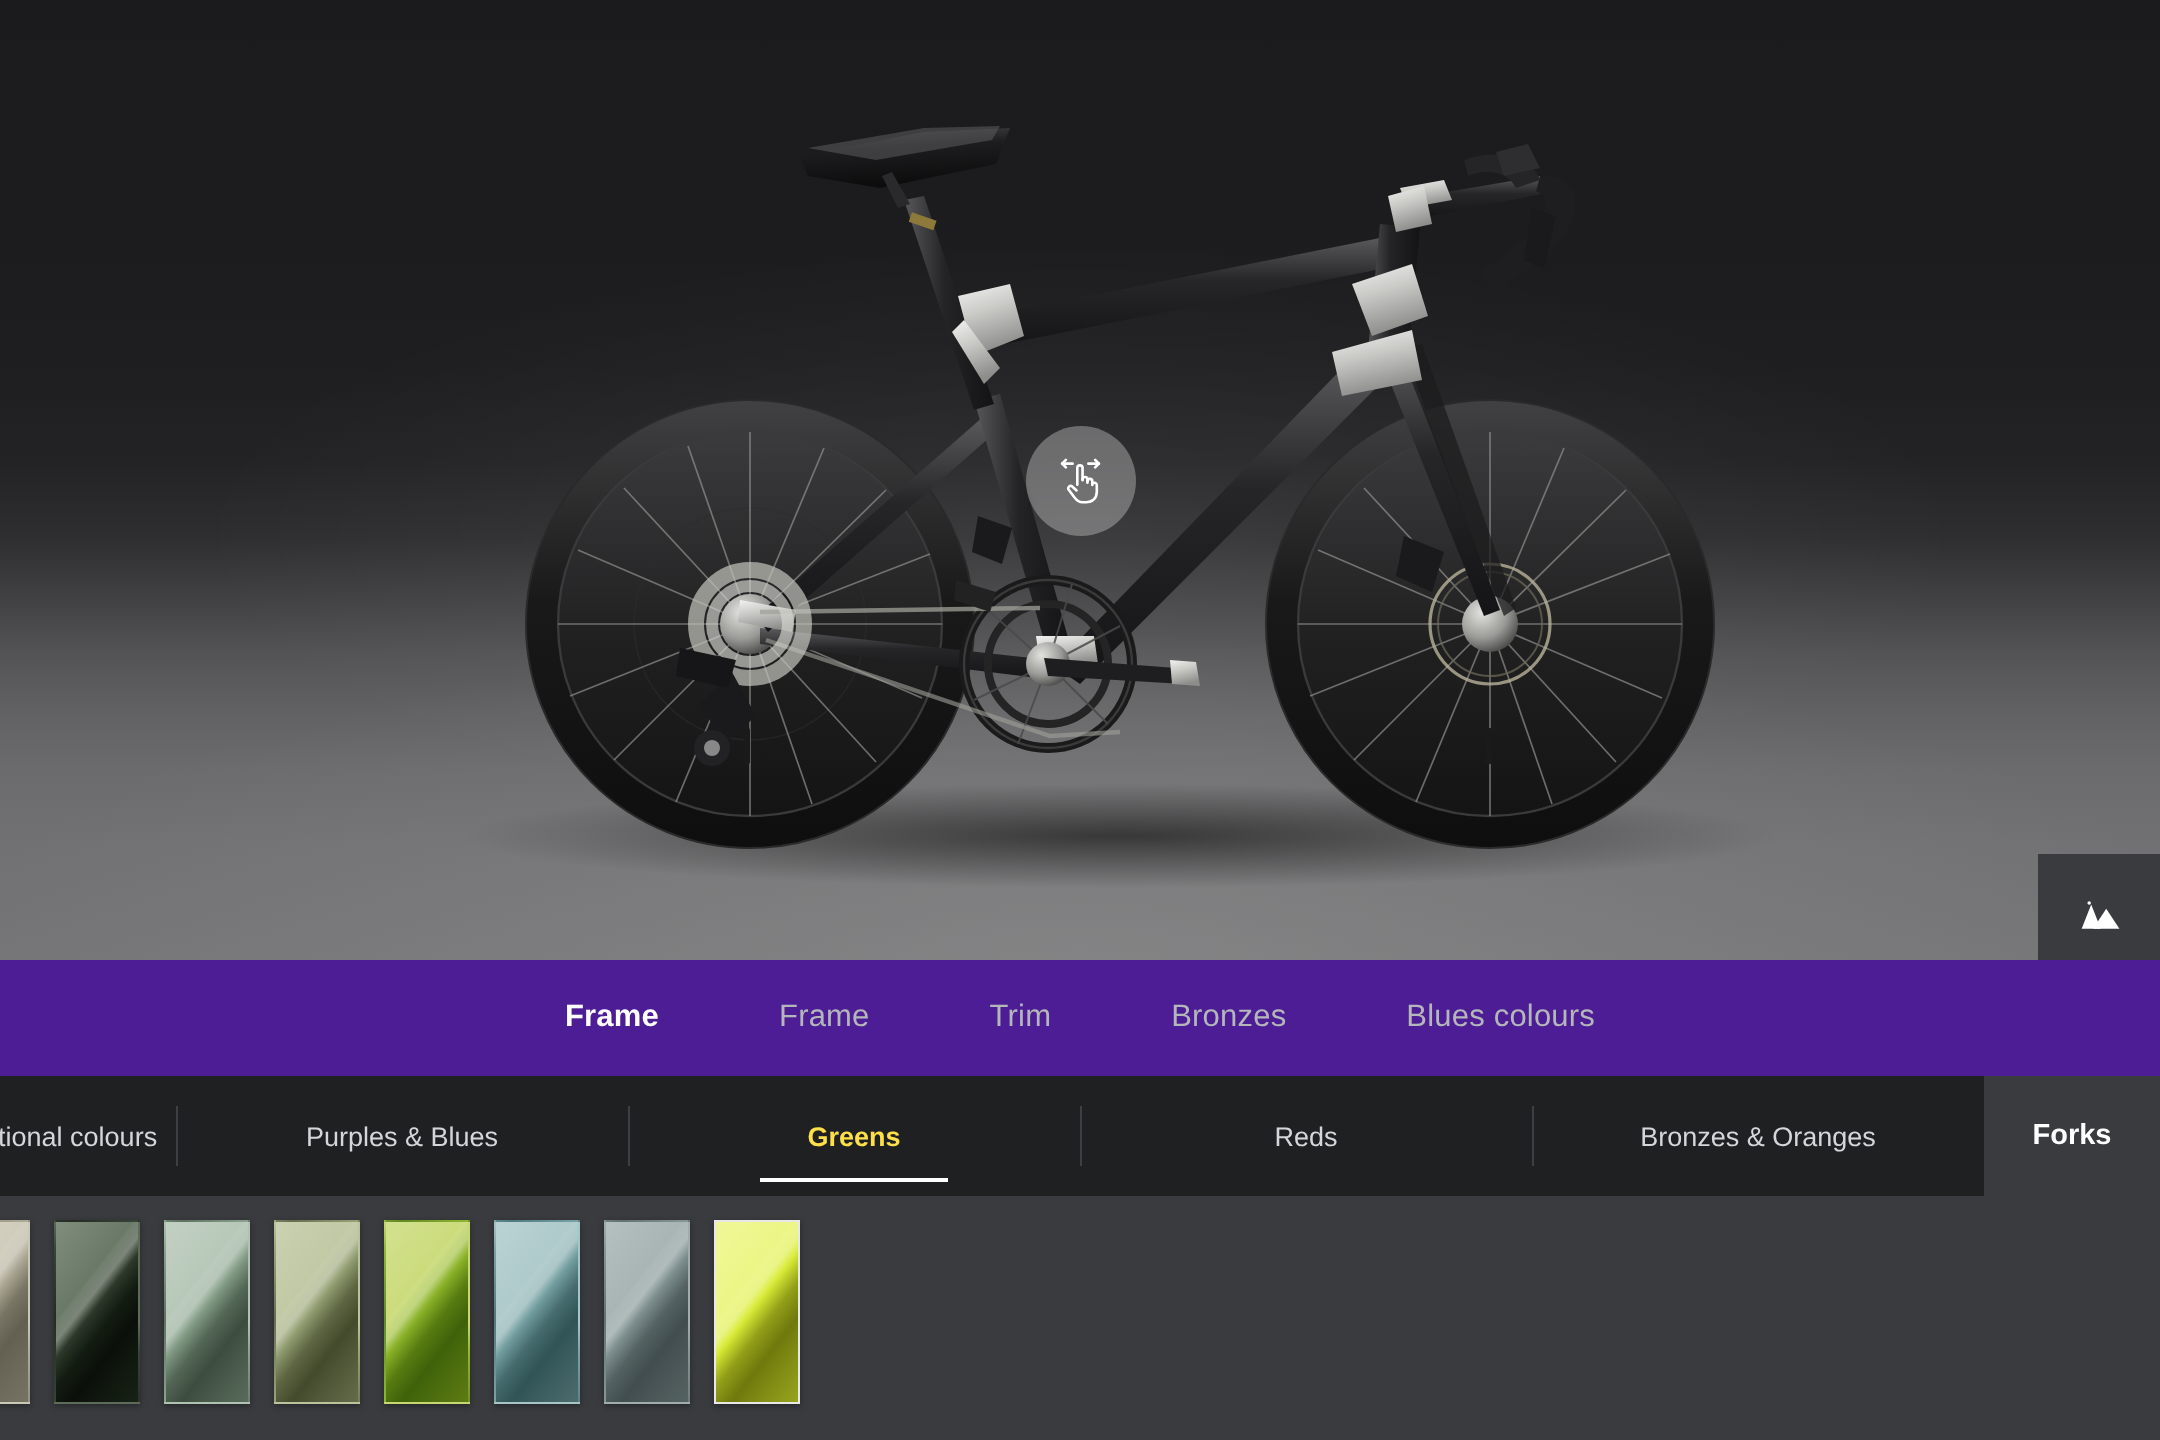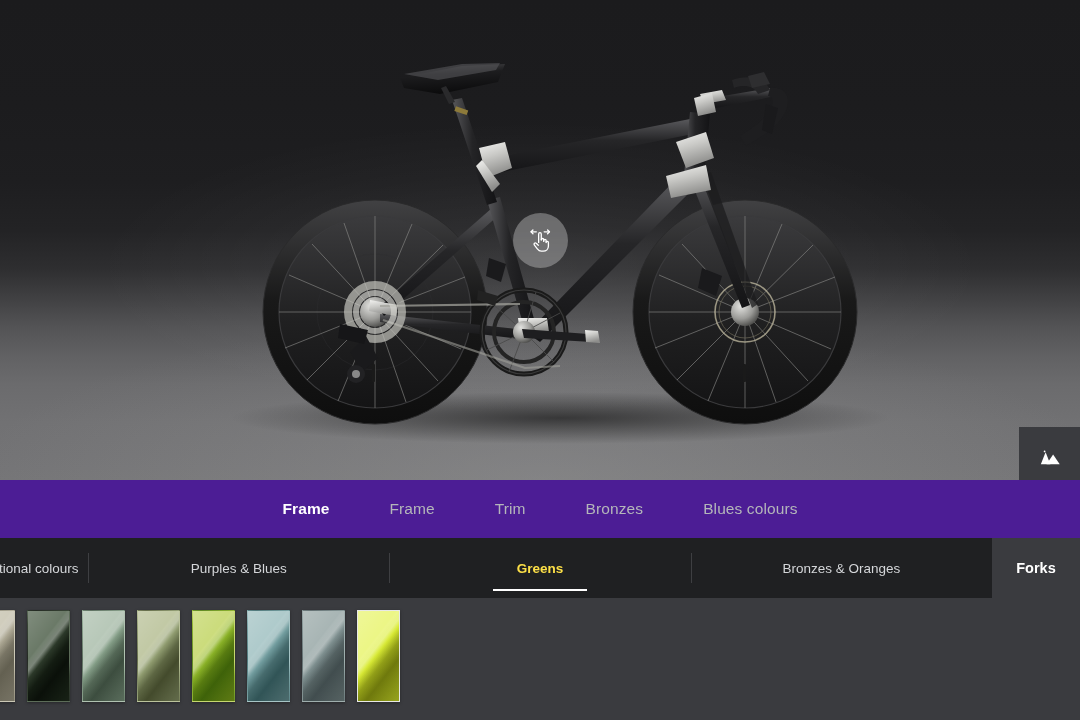--- a/index.html
+++ b/index.html
@@ -337,20 +337,23 @@
         <button class="cat-tab clipped">
           <span>Additional colours</span>
         </button>
         <button class="cat-tab">
           <span>Purples &amp; Blues</span>
         </button>
         <button class="cat-tab active">
           <span>Greens</span>
         </button>
         <button class="cat-tab">
+          <span>Reds</span>
+        </button>
+        <button class="cat-tab">
           <span>Bronzes &amp; Oranges</span>
         </button>
       </nav>
     <nav class="cat-extra">
         <button class="extra-tab">Forks</button>
       </nav>
   </div>
 
   <div class="swatch-bar">
     <div class="swatch-track">

